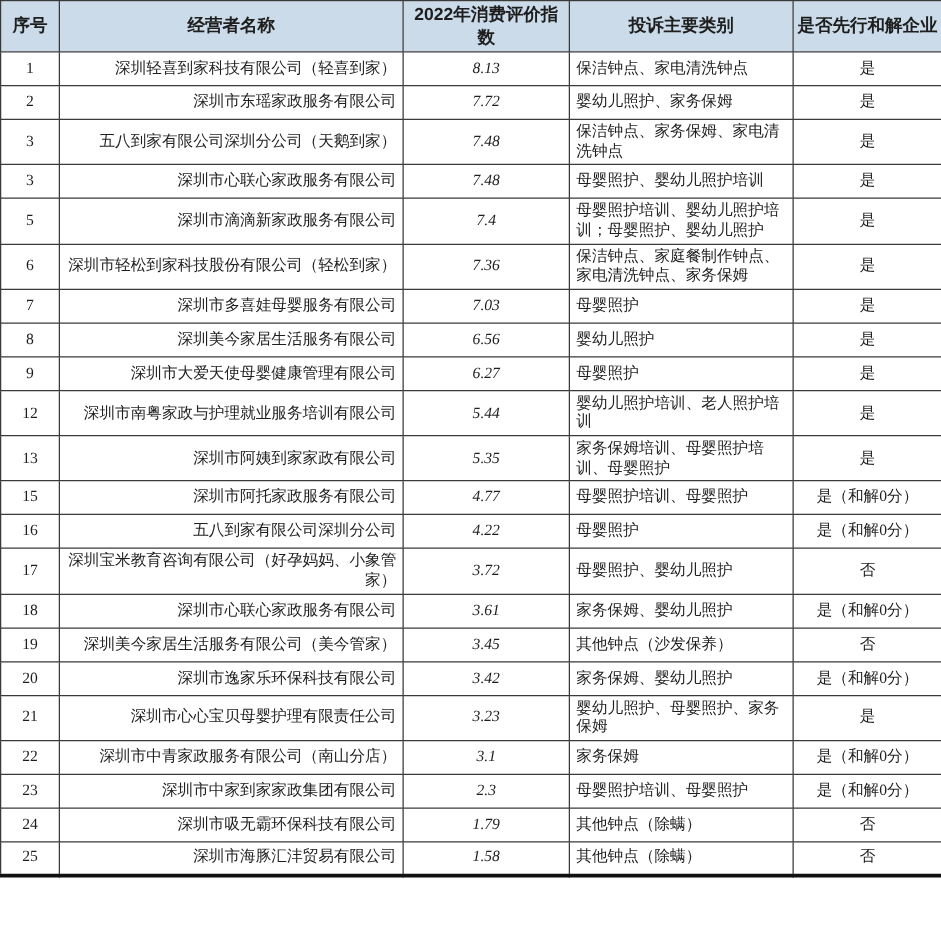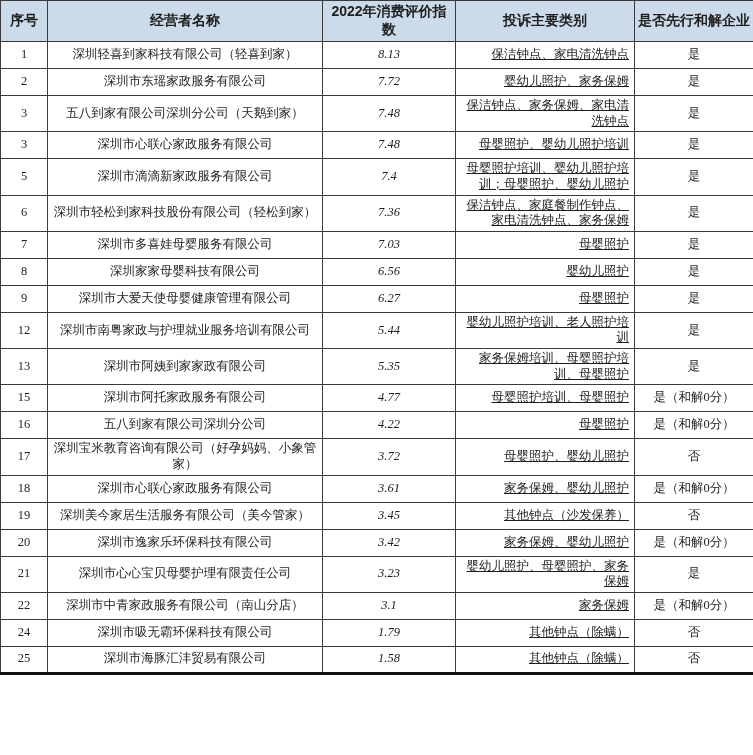--- a/index.html
+++ b/index.html
@@ -40,28 +40,28 @@
     padding:2px 2px;
   }
   tbody td{
     font-size:12.5px;
     line-height:1.25;
     height:27px;
     vertical-align:middle;
     padding:2px 5px;
   }
   td.c-index{ text-align:center; font-family:"Liberation Serif",serif; }
-  td.c-name{ text-align:center; }
+  td.c-name{ text-align:right; }
   td.c-score{
     text-align:center;
     color:var(--score-color,#4a74c8);
     font-family:"Liberation Serif",serif;
     font-style:italic;
   }
-  td.c-category{ text-align:right;text-decoration:underline; }
+  td.c-category{ text-align:left; }
   td.c-settle{ text-align:center; }
 </style>
 </head>
 <body>
 
 <div class="page">
   <table class="rating">
     <colgroup>
       <col style="width:47px">
       <col style="width:275px">
@@ -123,21 +123,21 @@
   </tr>
         <tr>
     <td class="c-index">7</td>
     <td class="c-name">深圳市多喜娃母婴服务有限公司</td>
     <td class="c-score">7.03</td>
     <td class="c-category">母婴照护</td>
     <td class="c-settle">是</td>
   </tr>
         <tr>
     <td class="c-index">8</td>
-    <td class="c-name">深圳家家母婴科技有限公司</td>
+    <td class="c-name">深圳美今家居生活服务有限公司</td>
     <td class="c-score">6.56</td>
     <td class="c-category">婴幼儿照护</td>
     <td class="c-settle">是</td>
   </tr>
         <tr>
     <td class="c-index">9</td>
     <td class="c-name">深圳市大爱天使母婴健康管理有限公司</td>
     <td class="c-score">6.27</td>
     <td class="c-category">母婴照护</td>
     <td class="c-settle">是</td>
@@ -203,20 +203,27 @@
     <td class="c-name">深圳市心心宝贝母婴护理有限责任公司</td>
     <td class="c-score">3.23</td>
     <td class="c-category">婴幼儿照护、母婴照护、家务保姆</td>
     <td class="c-settle">是</td>
   </tr>
         <tr>
     <td class="c-index">22</td>
     <td class="c-name">深圳市中青家政服务有限公司（南山分店）</td>
     <td class="c-score">3.1</td>
     <td class="c-category">家务保姆</td>
+    <td class="c-settle">是（和解0分）</td>
+  </tr>
+        <tr>
+    <td class="c-index">23</td>
+    <td class="c-name">深圳市中家到家家政集团有限公司</td>
+    <td class="c-score">2.3</td>
+    <td class="c-category">母婴照护培训、母婴照护</td>
     <td class="c-settle">是（和解0分）</td>
   </tr>
         <tr>
     <td class="c-index">24</td>
     <td class="c-name">深圳市吸无霸环保科技有限公司</td>
     <td class="c-score">1.79</td>
     <td class="c-category">其他钟点（除螨）</td>
     <td class="c-settle">否</td>
   </tr>
         <tr>

